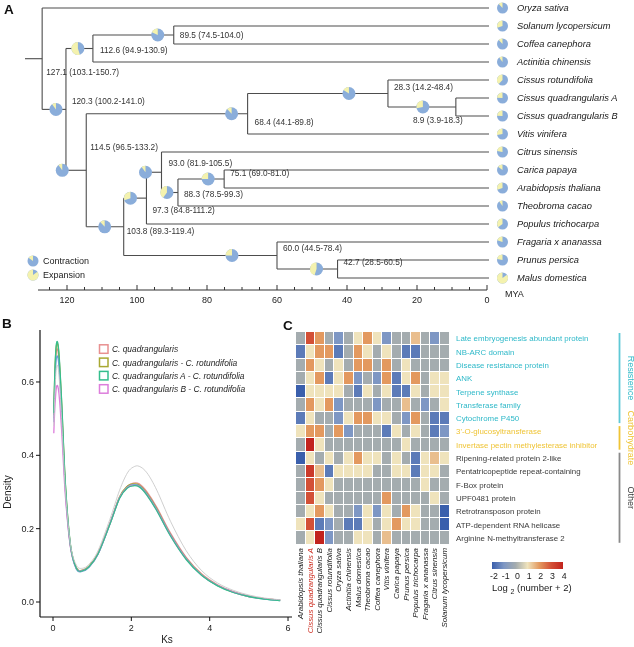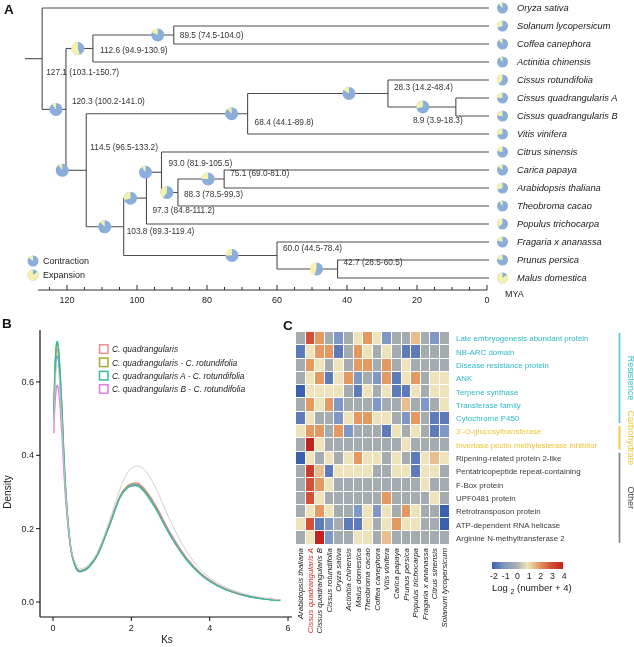--- a/index.html
+++ b/index.html
@@ -611,14 +611,14 @@
         <text x="505.7" y="579" font-size="8.8" text-anchor="middle" fill="#1a1a1a">-1</text>
         <text x="517.4" y="579" font-size="8.8" text-anchor="middle" fill="#1a1a1a">0</text>
         <text x="529.1" y="579" font-size="8.8" text-anchor="middle" fill="#1a1a1a">1</text>
         <text x="540.8" y="579" font-size="8.8" text-anchor="middle" fill="#1a1a1a">2</text>
         <text x="552.5" y="579" font-size="8.8" text-anchor="middle" fill="#1a1a1a">3</text>
         <text x="564.2" y="579" font-size="8.8" text-anchor="middle" fill="#1a1a1a">4</text>
       </g>
     </svg>
 
   <div id="colorbar" style="background: linear-gradient(to right, rgb(58, 95, 172) 0%, rgb(126, 151, 196) 16.7%, rgb(164, 172, 175) 33.3%, rgb(239, 227, 188) 50%, rgb(227, 153, 95) 66.7%, rgb(211, 80, 54) 83.3%, rgb(194, 35, 29) 100%);"></div>
-  <div id="colorbar-label"><span>Log</span> <sub>2</sub> <span>(number + 4)</span></div>
+  <div id="colorbar-label"><span>Log</span> <sub>2</sub> <span>(number + 2)</span></div>
 </div>
 
 </body></html>

